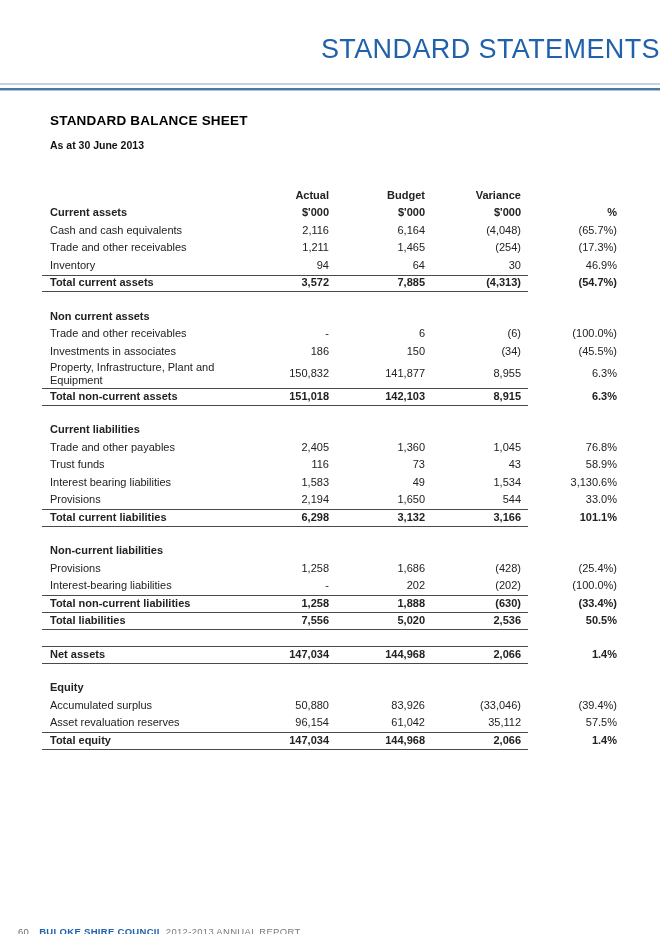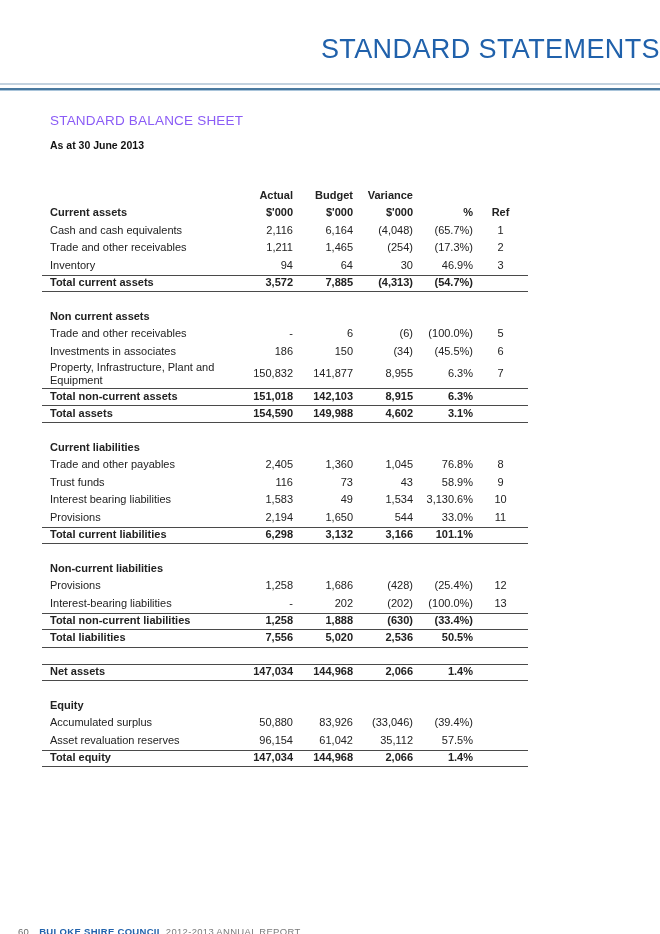--- a/index.html
+++ b/index.html
@@ -28,41 +28,42 @@
     background: linear-gradient(to bottom,
       #c3d2df 0px, #c3d2df 2px,
       #ffffff 2px, #ffffff 5px,
       #49799f 5px, #49799f 7px,
       #a9c4da 7px, #a9c4da 8px);
   }
 
   .sheet-title {
     margin: 22px 0 0 50px;
     font-size: 13.5px;
-    font-weight: 400;
+    font-weight: 700;
     letter-spacing: 0.2px;
-    color: #8b5cf6;
+    color: #000000;
   }
   .sheet-subtitle {
     margin: 11px 0 0 50px;
     font-size: 10.5px;
     font-weight: 700;
     color: #111;
   }
 
   .bs-table {
     margin: 36px 0 0 42px;
     width: 486px;
     font-size: 11px;
   }
   .trow {
     display: grid;
     grid-template-columns: 205px 46px 60px 60px 60px 55px;
     align-items: center;
     min-height: 17.5px;
+    gap: 36px;
   }
   .cell { white-space: normal; line-height: 1.25; }
   .c-label { padding-left: 8px; text-align: left; }
   .c-actual, .c-budget, .c-variance, .c-pct { text-align: right; }
   .c-ref { text-align: center; }
 
   .trow.ghead .cell, .trow.uhead .cell { font-weight: 700; }
   .trow.section { font-weight: 700; }
   .trow.total {
     font-weight: 700;
@@ -183,28 +184,20 @@
           <div class="cell c-ref">7</div>
         </div>
         <div class="trow total">
           <div class="cell c-label">Total non-current assets</div>
           <div class="cell c-actual">151,018</div>
           <div class="cell c-budget">142,103</div>
           <div class="cell c-variance">8,915</div>
           <div class="cell c-pct">6.3%</div>
           <div class="cell c-ref"></div>
         </div>
-        <div class="trow total">
-          <div class="cell c-label">Total assets</div>
-          <div class="cell c-actual">154,590</div>
-          <div class="cell c-budget">149,988</div>
-          <div class="cell c-variance">4,602</div>
-          <div class="cell c-pct">3.1%</div>
-          <div class="cell c-ref"></div>
-        </div>
         <div class="trow spacer"></div>
         <div class="trow section">
           <div class="cell c-label">Current liabilities</div>
           <div class="cell c-actual"></div>
           <div class="cell c-budget"></div>
           <div class="cell c-variance"></div>
           <div class="cell c-pct"></div>
           <div class="cell c-ref"></div>
         </div>
         <div class="trow item">

